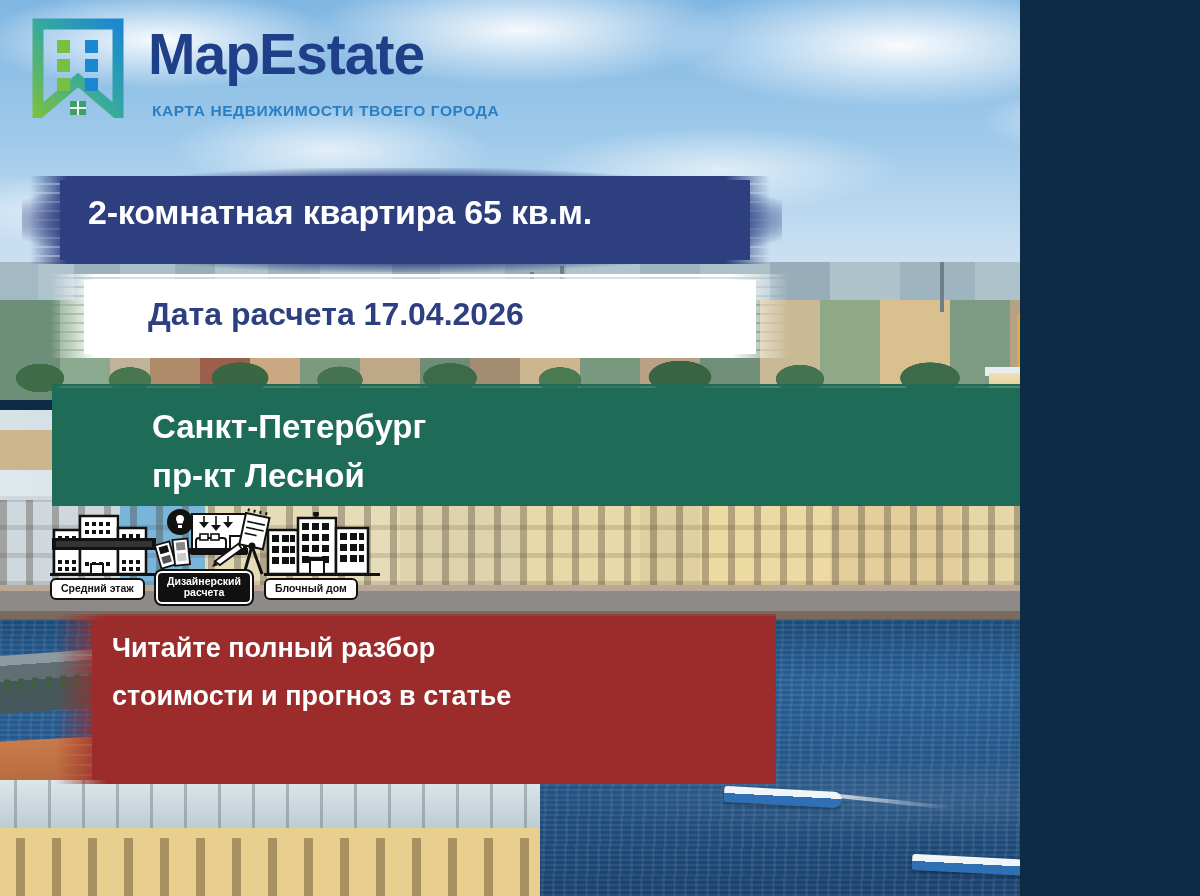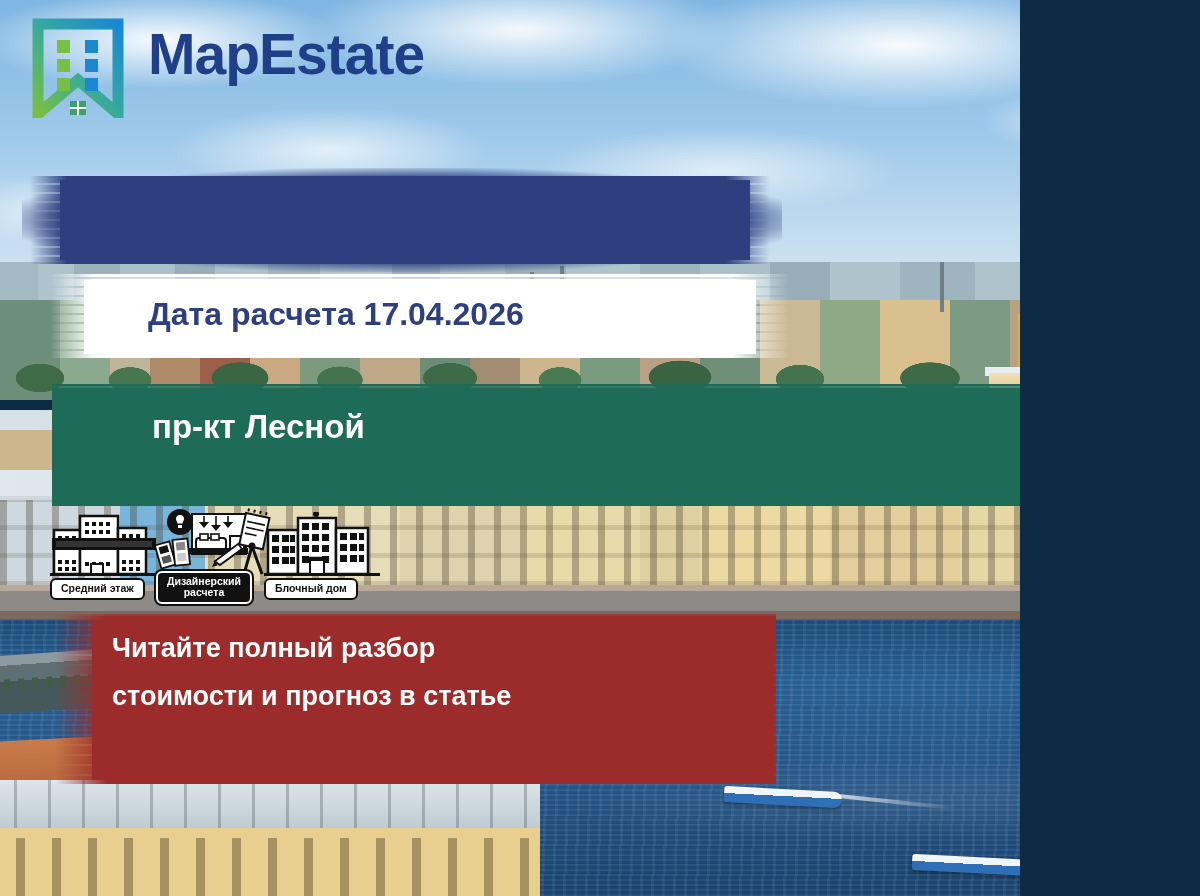--- a/index.html
+++ b/index.html
@@ -418,33 +418,36 @@
         <rect x="55" y="41" width="13" height="13" fill="#1b87d2"></rect>
         <rect x="55" y="60" width="13" height="13" fill="#1b87d2"></rect>
         <rect x="40" y="83" width="16" height="14" fill="#3f9e6e"></rect>
         <rect x="47" y="83" width="2" height="14" fill="#eaf5ee"></rect>
         <rect x="40" y="89" width="16" height="2" fill="#eaf5ee"></rect>
       </svg>
     </div>
     <div class="logo-word">
       <span>Map</span><span>Estate</span>
     </div>
+    <div class="logo-sub">КАРТА НЕДВИЖИМОСТИ ТВОЕГО ГОРОДА</div>
   </div>
 
   <div class="brush band-title"></div>
   <div class="band-title-core"></div>
   <div class="solid title"></div>
+  <div class="t-title">2-комнатная квартира 65 кв.м.</div>
 
   <div class="band-date-core"></div>
   <div class="solid date"></div>
   <div class="t-date">Дата расчета 17.04.2026</div>
 
   <div class="band-green-core"></div>
   <div class="solid green"></div>
   <div class="t-city">
+    <div>Санкт-Петербург</div>
     <div>пр-кт Лесной</div>
   </div>
 
   <div class="badges">
 
     <div class="badge" style="left:4px; top:0; width:108px; height:88px;">
       <svg width="108" height="66" viewBox="0 0 108 66" style="position:absolute;left:0;top:0">
         <rect x="4" y="18" width="26" height="44" fill="#fff" stroke="#111" stroke-width="2.5"></rect>
         <rect x="30" y="4" width="38" height="58" fill="#fff" stroke="#111" stroke-width="2.5"></rect>
         <rect x="68" y="16" width="28" height="46" fill="#fff" stroke="#111" stroke-width="2.5"></rect>

